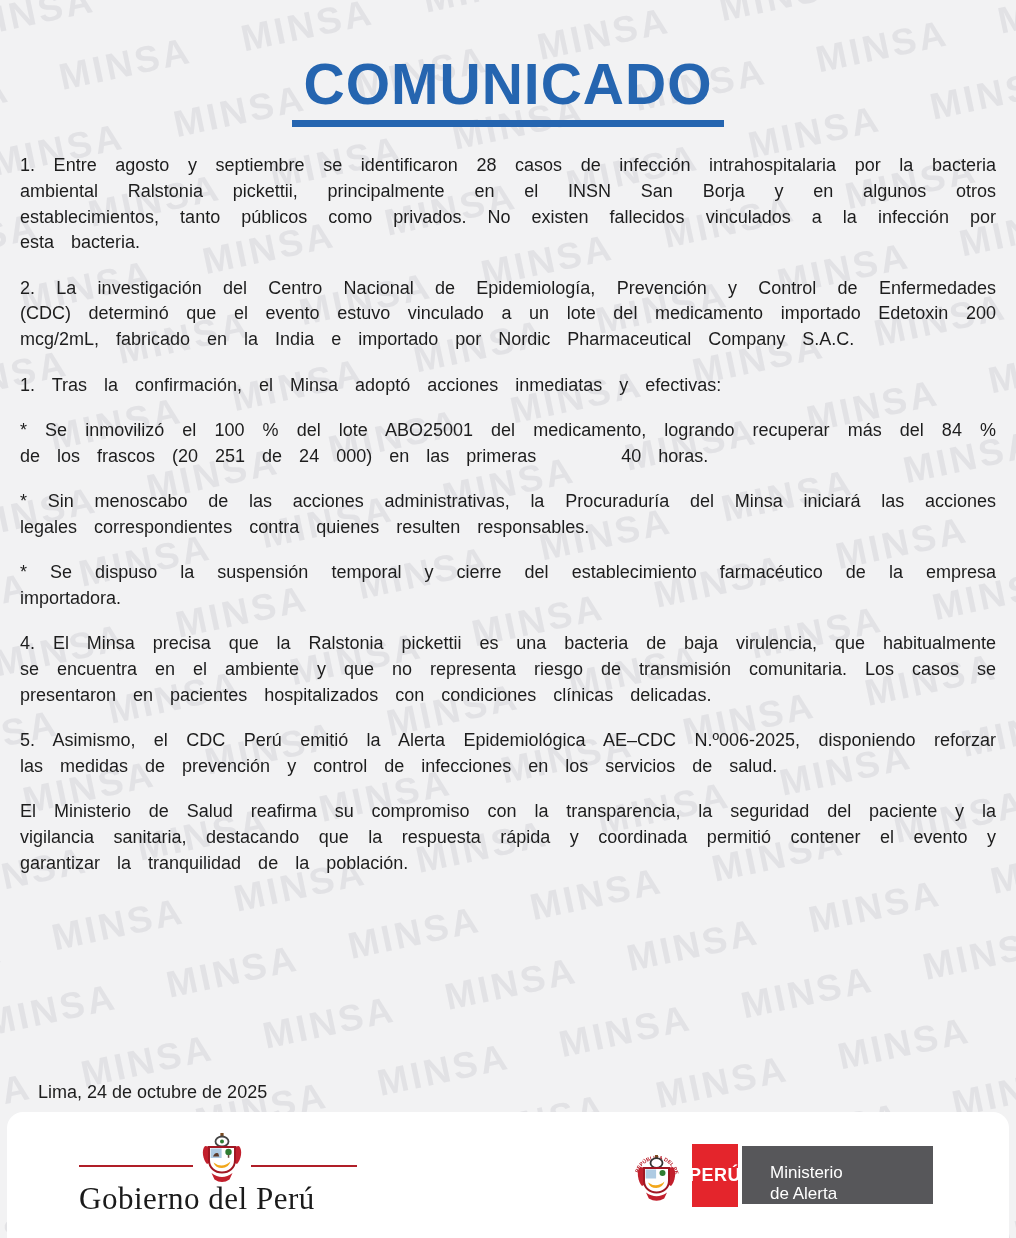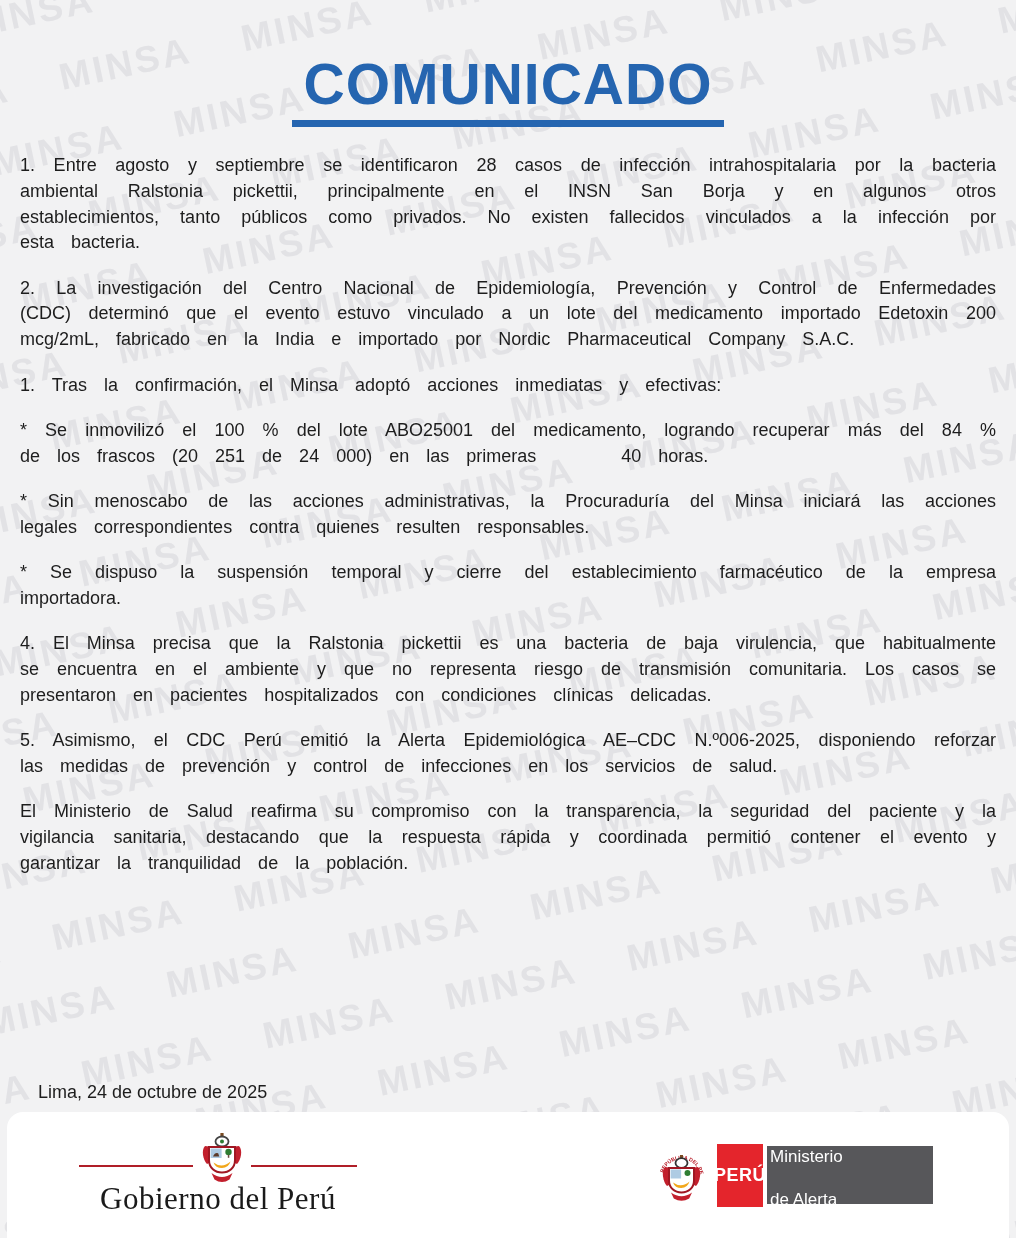--- a/index.html
+++ b/index.html
@@ -48,21 +48,21 @@
   
   .footer-card{
     position:absolute;left:7px;right:7px;bottom:0;height:126px;
     background:var(--footer-bg,#ffffff);
     border-radius:16px 16px 0 0;
     z-index:3;
     display:flex;align-items:center;justify-content:space-between;
     box-sizing:border-box;
     padding:0 76px 0 72px;
   }
-  .gob-logo{display:flex;flex-direction:column;align-items:center;}
+  .gob-logo{display:flex;flex-direction:column;align-items:flex-start;}
   .gob-top{display:flex;align-items:center;height:52px;}
   .redline{height:2px;background:var(--line-red,#b01e28);margin-top:14px;}
   .redline.left{width:114px;}
   .redline.right{width:106px;}
   .arms{width:46px;height:52px;margin:0 6px;}
   .gob-caption{
     font-family:"Liberation Serif",serif;
     font-size:31px;color:#1a1a1a;letter-spacing:.5px;
     margin-top:-4px;white-space:nowrap;
   }
@@ -70,22 +70,22 @@
   .seal{width:55px;height:56px;margin-right:8px;}
   .peru-box{
     width:46px;height:63px;
     background:var(--peru-red,#e4252c);
     color:#fff;display:flex;align-items:center;justify-content:center;
     font-weight:bold;font-size:18px;letter-spacing:.5px;
   }
   .ministry-box{
     width:163px;height:58px;margin-left:4px;
     background:var(--ministry-gray,#57575a);
-    color:#fff;display:flex;flex-direction:column;justify-content:space-between;
-    padding-left:3px;font-size:17px;line-height:21px;gap:22px;
+    color:#fff;display:flex;flex-direction:column;justify-content:flex-end;
+    padding-left:28px;font-size:17px;line-height:21px;
   }
 </style>
 </head>
 <body>
 
 <div class="page">
 
   <div class="watermark"><div>MINSA    MINSA    MINSA    MINSA    MINSA    MINSA    MINSA    MINSA    MINSA    </div><div style="margin-left: -84px;">MINSA    MINSA    MINSA    MINSA    MINSA    MINSA    MINSA    MINSA    MINSA    </div><div>MINSA    MINSA    MINSA    MINSA    MINSA    MINSA    MINSA    MINSA    MINSA    </div><div style="margin-left: -84px;">MINSA    MINSA    MINSA    MINSA    MINSA    MINSA    MINSA    MINSA    MINSA    </div><div>MINSA    MINSA    MINSA    MINSA    MINSA    MINSA    MINSA    MINSA    MINSA    </div><div style="margin-left: -84px;">MINSA    MINSA    MINSA    MINSA    MINSA    MINSA    MINSA    MINSA    MINSA    </div><div>MINSA    MINSA    MINSA    MINSA    MINSA    MINSA    MINSA    MINSA    MINSA    </div><div style="margin-left: -84px;">MINSA    MINSA    MINSA    MINSA    MINSA    MINSA    MINSA    MINSA    MINSA    </div><div>MINSA    MINSA    MINSA    MINSA    MINSA    MINSA    MINSA    MINSA    MINSA    </div><div style="margin-left: -84px;">MINSA    MINSA    MINSA    MINSA    MINSA    MINSA    MINSA    MINSA    MINSA    </div><div>MINSA    MINSA    MINSA    MINSA    MINSA    MINSA    MINSA    MINSA    MINSA    </div><div style="margin-left: -84px;">MINSA    MINSA    MINSA    MINSA    MINSA    MINSA    MINSA    MINSA    MINSA    </div><div>MINSA    MINSA    MINSA    MINSA    MINSA    MINSA    MINSA    MINSA    MINSA    </div><div style="margin-left: -84px;">MINSA    MINSA    MINSA    MINSA    MINSA    MINSA    MINSA    MINSA    MINSA    </div><div>MINSA    MINSA    MINSA    MINSA    MINSA    MINSA    MINSA    MINSA    MINSA    </div><div style="margin-left: -84px;">MINSA    MINSA    MINSA    MINSA    MINSA    MINSA    MINSA    MINSA    MINSA    </div><div>MINSA    MINSA    MINSA    MINSA    MINSA    MINSA    MINSA    MINSA    MINSA    </div><div style="margin-left: -84px;">MINSA    MINSA    MINSA    MINSA    MINSA    MINSA    MINSA    MINSA    MINSA    </div><div>MINSA    MINSA    MINSA    MINSA    MINSA    MINSA    MINSA    MINSA    MINSA    </div><div style="margin-left: -84px;">MINSA    MINSA    MINSA    MINSA    MINSA    MINSA    MINSA    MINSA    MINSA    </div><div>MINSA    MINSA    MINSA    MINSA    MINSA    MINSA    MINSA    MINSA    MINSA    </div><div style="margin-left: -84px;">MINSA    MINSA    MINSA    MINSA    MINSA    MINSA    MINSA    MINSA    MINSA    </div><div>MINSA    MINSA    MINSA    MINSA    MINSA    MINSA    MINSA    MINSA    MINSA    </div></div>
 
   <div class="content">

